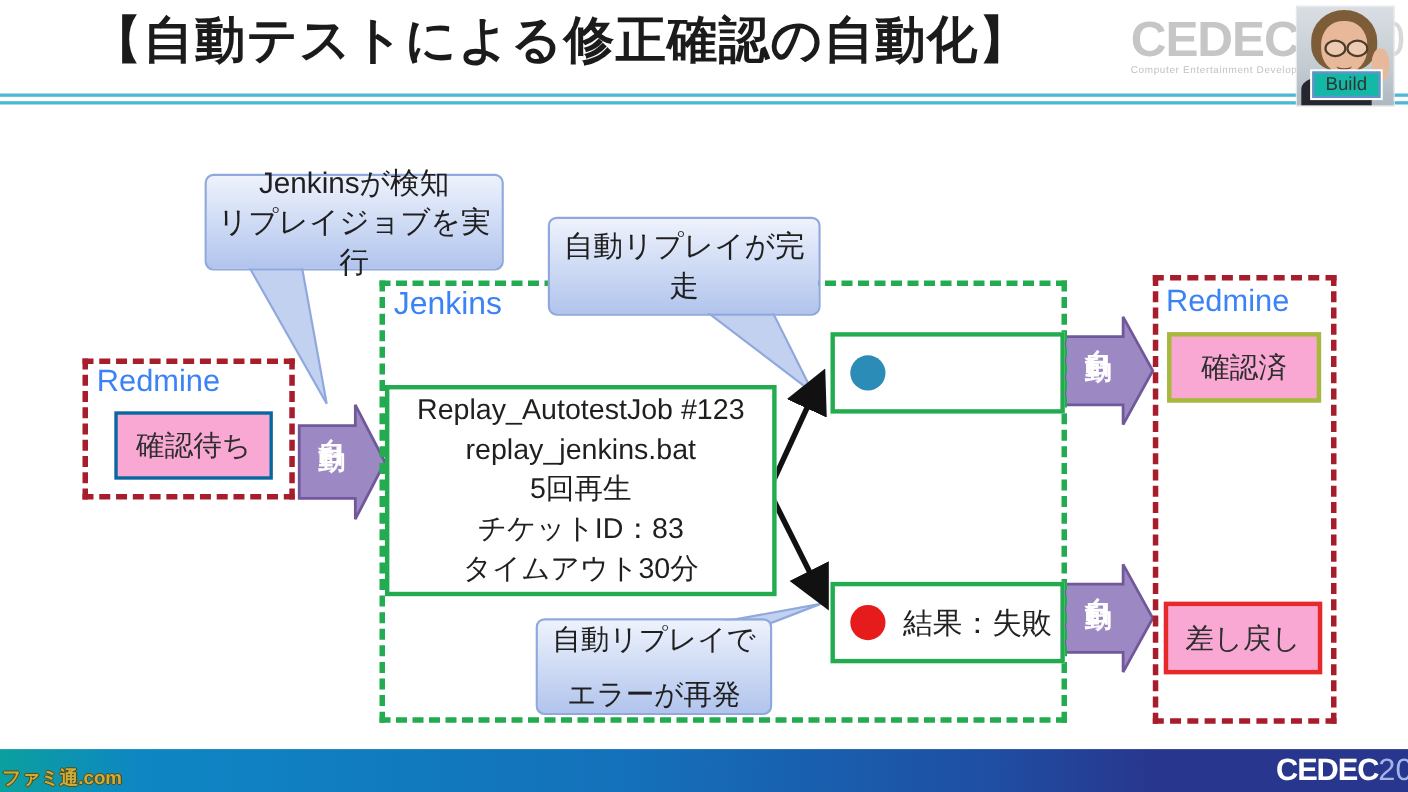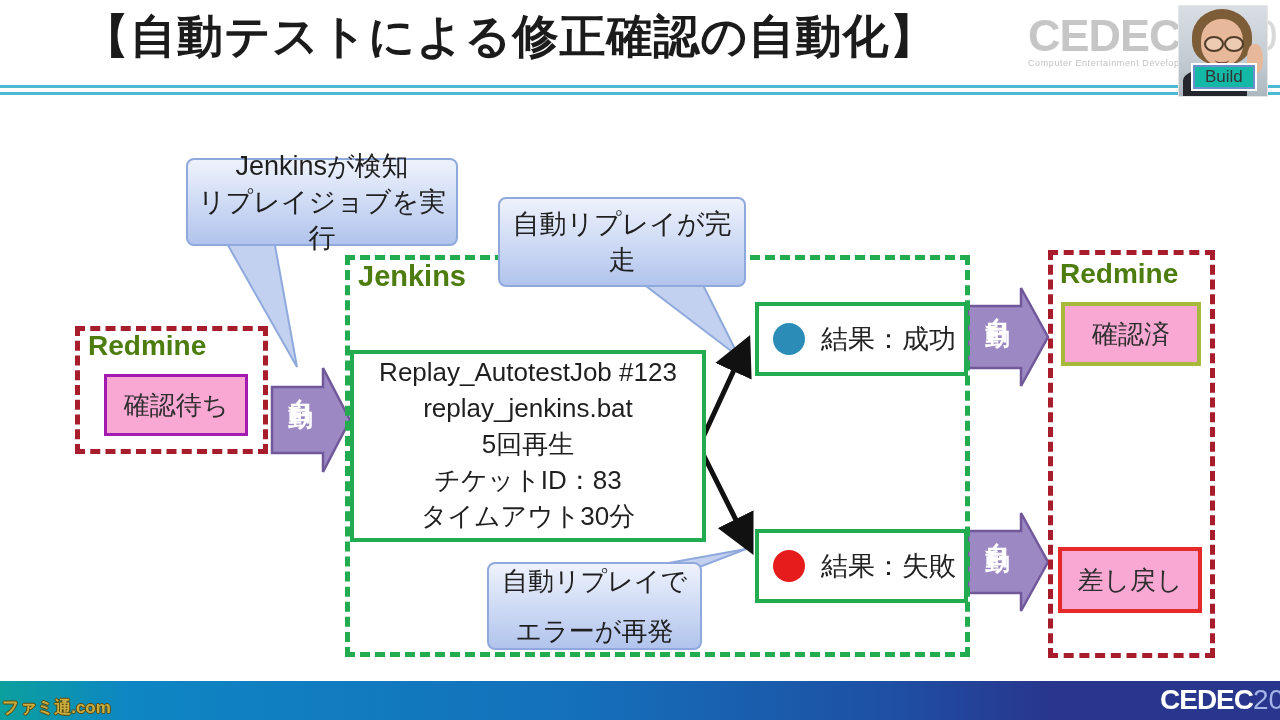--- a/index.html
+++ b/index.html
@@ -33,26 +33,26 @@
   .webcam .smile{position:absolute;left:36px;top:50px;width:14px;height:6px;border-bottom:2px solid #7a4a3a;border-radius:50%;}
   .webcam .shirt{position:absolute;left:4px;top:62px;width:64px;height:28px;background:#26262e;border-radius:45% 45% 0 0;}
   .webcam .hand{position:absolute;left:68px;top:38px;width:16px;height:30px;background:#e7b899;border-radius:45%;}
   .build-tag{
     position:absolute;left:1193px;top:65px;z-index:6;background:#14b8a6;border:2px solid #6a8fcc;
     box-shadow:0 0 0 2px #ffffff;padding:0 10px;font-size:17px;color:#333;
   }
   
   .dashed-red{position:absolute;border:5px dashed #a81d2b;z-index:1;}
   .dashed-green{position:absolute;border:5px dashed #23ab4f;z-index:1;}
-  .group-label{position:absolute;font-size:28px;font-weight:bold;color:#4d7c0f;z-index:2;white-space:nowrap;}
+  .group-label{position:absolute;font-size:28px;font-weight:normal;color:#3b82f6;z-index:2;white-space:nowrap;}
   .status-box{
     position:absolute;background:#f9a8d4;display:flex;align-items:center;justify-content:center;
     font-size:26px;color:#2e2e2e;z-index:2;text-align:center;
   }
-  .pending{border:3px solid #a21caf;}
+  .pending{border:3px solid #0369a1;}
   .approved{border:4px solid #a6b93a;}
   .rejected{border:4px solid #e62a2a;}
   .job-box{
     position:absolute;left:350px;top:350px;width:348px;height:184px;background:#fff;
     border:4px solid #23ab4f;display:flex;flex-direction:column;justify-content:flex-start;align-items:center;
     z-index:2;font-size:26px;line-height:36px;color:#1f1f1f;text-align:center;
   }
   .result-box{
     position:absolute;width:205px;height:66px;background:#fff;border:4px solid #23ab4f;
     display:flex;align-items:center;z-index:2;
@@ -159,21 +159,20 @@
   <div class="callout" style="left:498px;top:197px;width:244px;height:86px;">
     <div>自動リプレイが完走</div>
   </div>
   <div class="callout" style="left:487px;top:562px;width:211px;height:84px;font-size:26px;line-height:34px;justify-content:space-between;">
     <div>自動リプレイで</div>
     <div>エラーが再発</div>
   </div>
 
   <div class="result-box" style="left:755px;top:302px;">
     <div class="dot dot-blue"></div>
-    <div class="lbl">結果：成功</div>
   </div>
   <div class="result-box" style="left:755px;top:529px;">
     <div class="dot dot-red"></div>
     <div class="lbl">結果：失敗</div>
   </div>
 
   <div class="dashed-red" style="left:1048px;top:250px;width:157px;height:398px;"></div>
   <div class="group-label" style="left:1060px;top:258px;">Redmine</div>
   <div class="status-box approved" style="left:1061px;top:302px;width:132px;height:56px;">確認済</div>
   <div class="status-box rejected" style="left:1058px;top:547px;width:136px;height:58px;">差し戻し</div>

